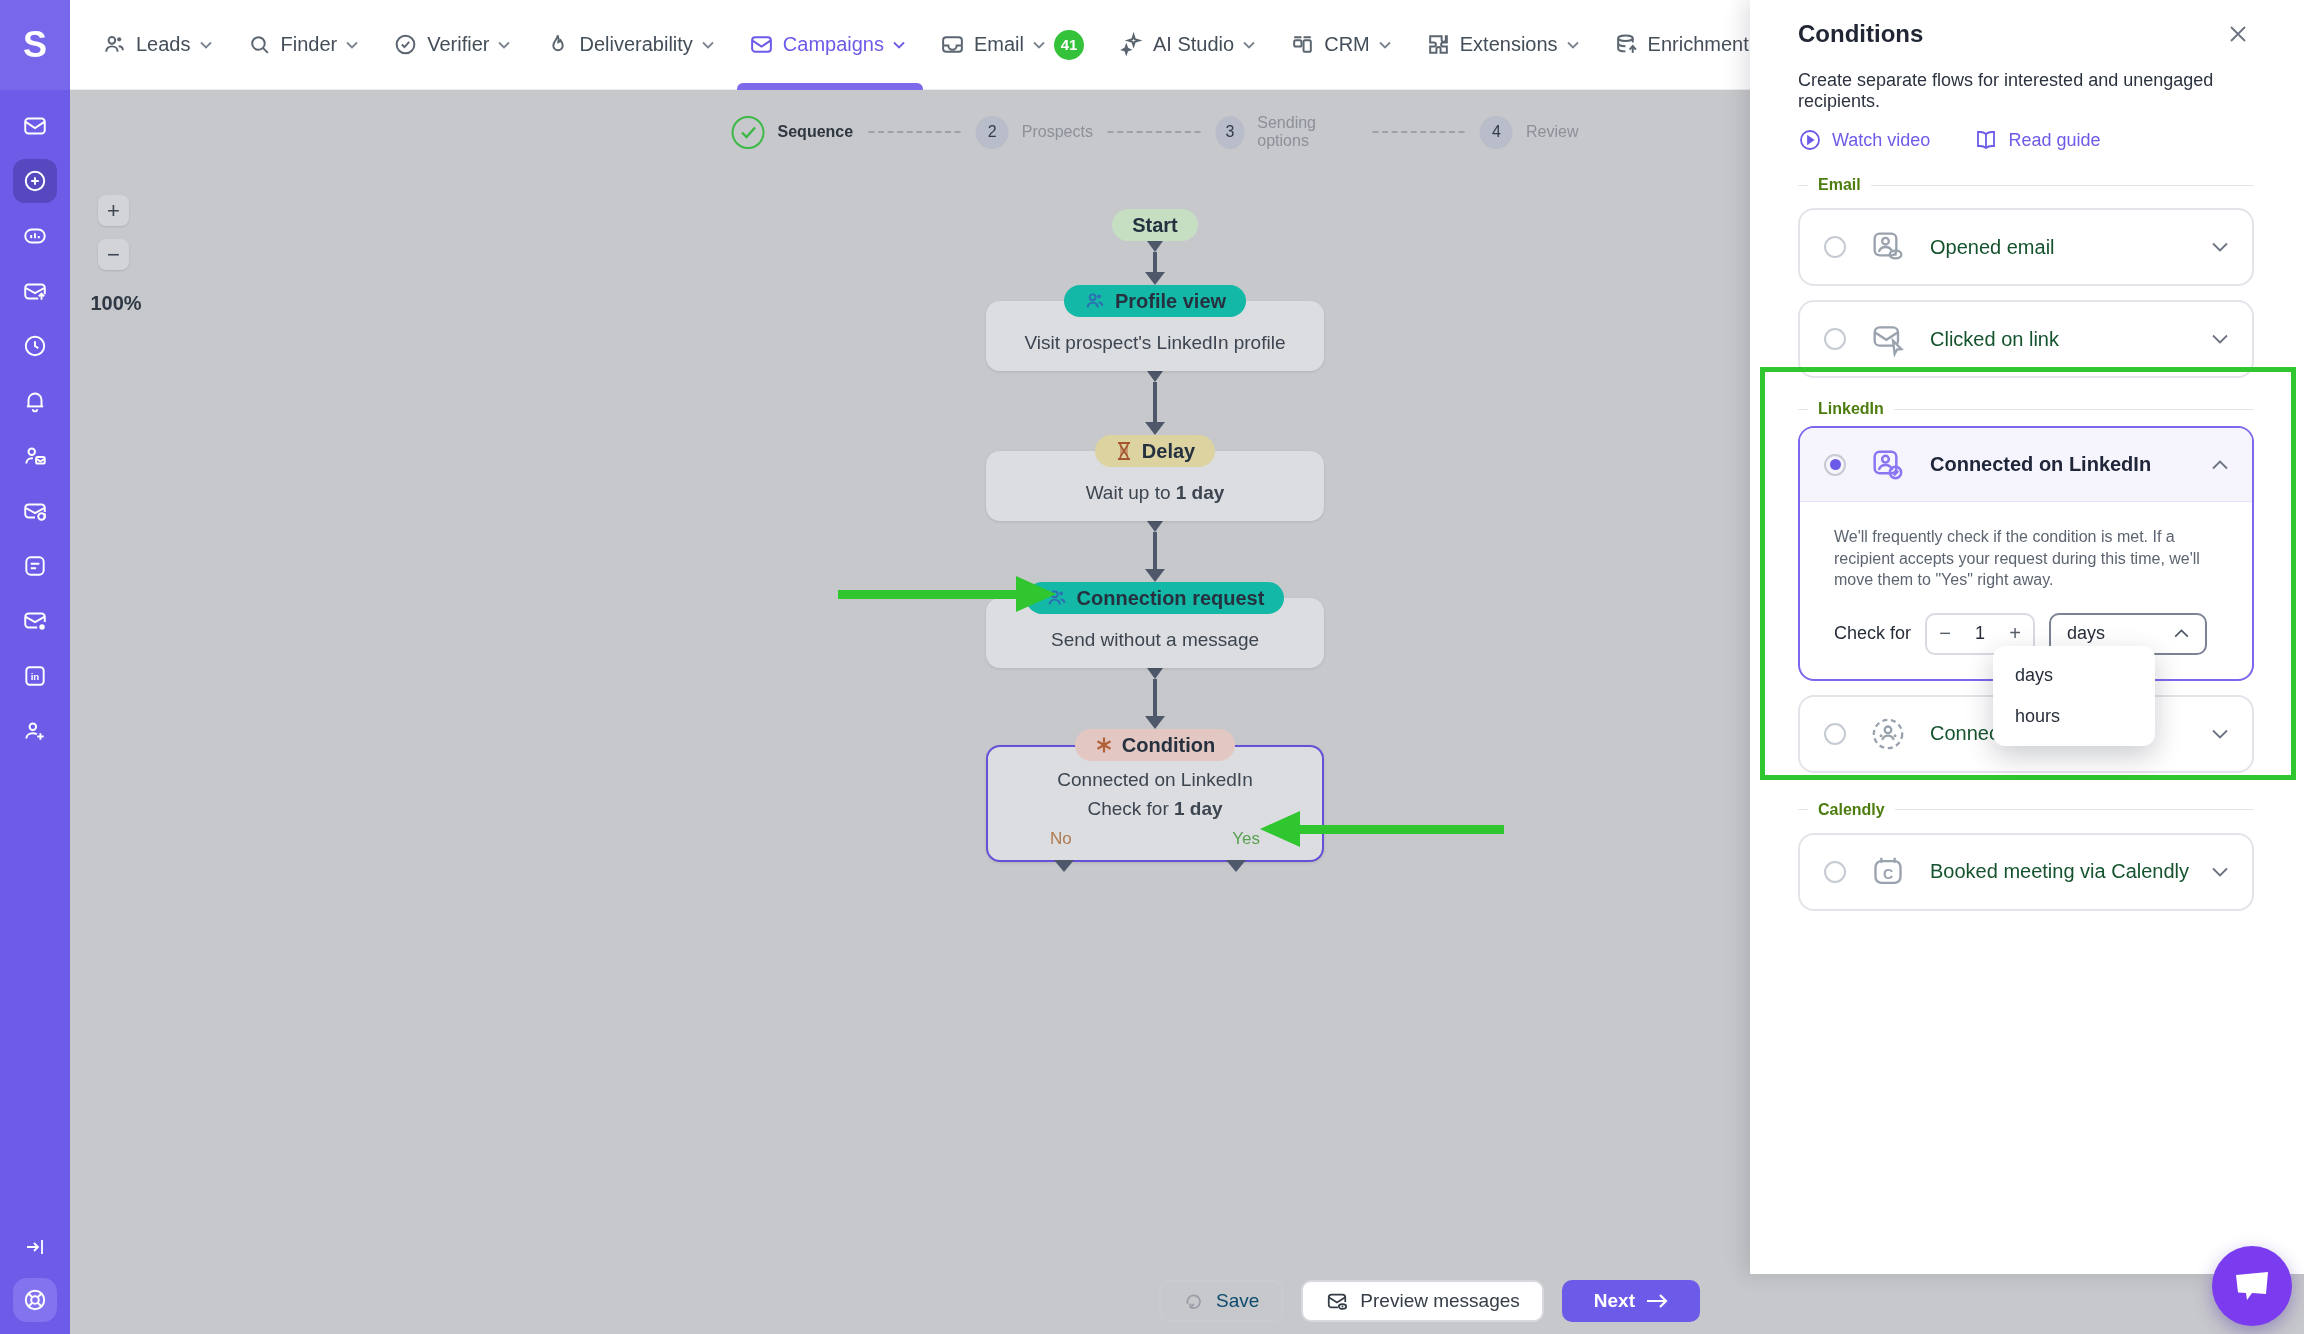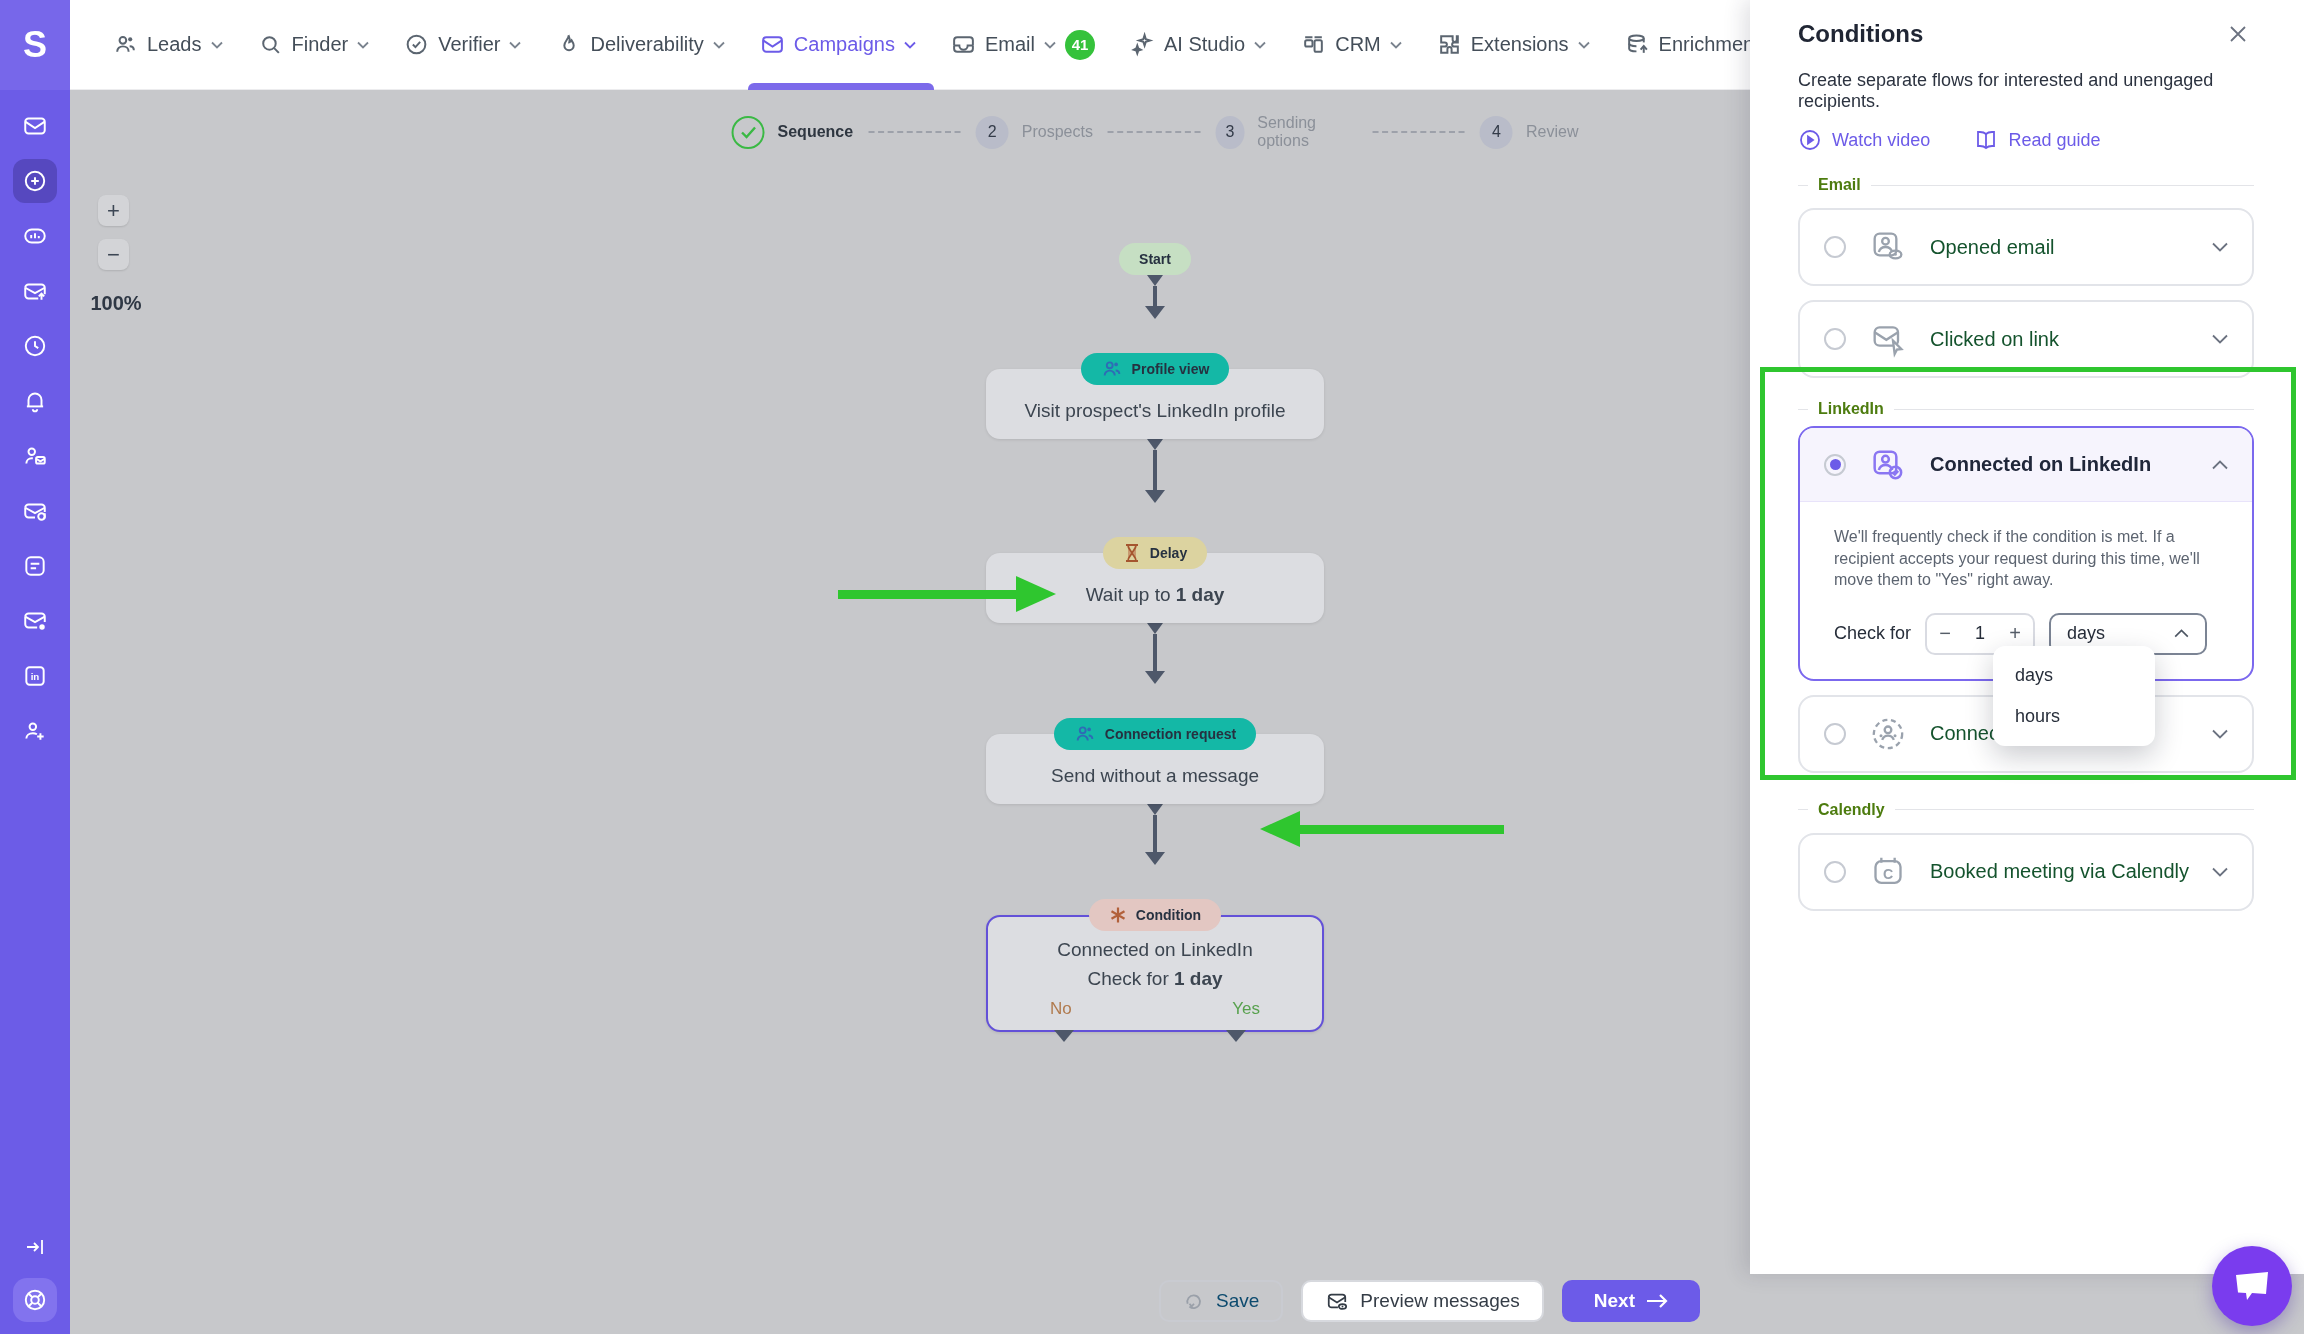--- a/index.html
+++ b/index.html
@@ -14,21 +14,21 @@
   .logo { width:70px; height:90px; background:#7767ea; display:flex; align-items:center; justify-content:center;
           color:#fff; font-size:36px; font-weight:bold; }
   .side-icons { display:flex; flex-direction:column; align-items:center; gap:11px; padding-top:14px; }
   .side-btn { width:44px; height:44px; display:flex; align-items:center; justify-content:center; border-radius:12px; color:#fff; }
   .side-btn.active { background:rgba(30,20,90,0.28); }
   .side-bottom { margin-top:auto; display:flex; flex-direction:column; align-items:center; gap:9px; padding-bottom:12px; }
   .side-btn.help { background:#8273ee; border-radius:14px; }
 
   
   .topnav { position:absolute; left:70px; top:0; width:1680px; height:90px; background:#fff; z-index:10;
-            display:flex; align-items:center; gap:35px; padding-left:43px; border-bottom:1px solid #ececee; }
+            display:flex; align-items:center; gap:35px; padding-left:32px; border-bottom:1px solid #ececee; }
   .nav-item { position:relative; height:90px; display:flex; align-items:center; gap:9px;
               font-size:20px; color:#444e59; white-space:nowrap; }
   .nav-item .nicon { color:#5b6570; }
   .nav-item.active { color:#6c5be8; }
   .nav-item.active .nicon { color:#6c5be8; }
   .nav-underline { position:absolute; left:-12px; right:-18px; bottom:0; height:7px; background:#7c6aea; border-radius:6px 6px 0 0; }
   .chev { color:#7a838e; }
   .nav-item.active .chev { color:#6c5be8; }
   .badge { min-width:30px; height:30px; border-radius:15px; background:#35c23b; color:#fff; font-size:15px; font-weight:bold;
            display:flex; align-items:center; justify-content:center; padding:0 6px; }
@@ -51,21 +51,21 @@
   .zoomctl { position:absolute; left:28px; top:105px; display:flex; flex-direction:column; gap:13px; }
   .zoom-btn { width:31px; height:31px; border-radius:8px; background:#d3d4d7; color:#3c4654;
               display:flex; align-items:center; justify-content:center; font-size:22px;
               box-shadow:0 1px 2px rgba(0,0,0,.12); }
   .zoom-level { margin-top:9px; margin-left:-12px; width:60px; text-align:center; font-size:20px; font-weight:bold; color:#2f3845; }
 
   
   .flow { position:absolute; left:1085px; top:119px; transform:translateX(-50%);
           display:flex; flex-direction:column; align-items:center; }
   .pill { position:relative; z-index:2; display:inline-flex; align-items:center; gap:9px; height:32px;
-          padding:0 20px; border-radius:16px; font-size:14px; font-weight:bold; color:#263140;margin-top:34px; }
+          padding:0 20px; border-radius:16px; font-size:20px; font-weight:bold; color:#263140; }
   .pill-start { background:#c6dfc3; }
   .pill-blue { background:#14b8a6; }
   .pill-delay { background:#dcd3a0; }
   .pill-cond { background:#e3c7c2; }
   .node-card { position:relative; z-index:1; width:338px; margin-top:-16px; background:#dcdde1; border-radius:14px;
                box-shadow:0 1px 3px rgba(0,0,0,.10); text-align:center; color:#3c4550; font-size:19px; }
   .node-card.simple { height:70px; display:flex; align-items:center; justify-content:center; padding-top:14px; }
   .cond-card { height:117px; border:2px solid #6351d8; padding-top:22px; }
   .cond-line2 { margin-top:7px; }
   .branches { margin-top:9px; display:flex; justify-content:space-between; padding:0 62px; font-size:17px; }

